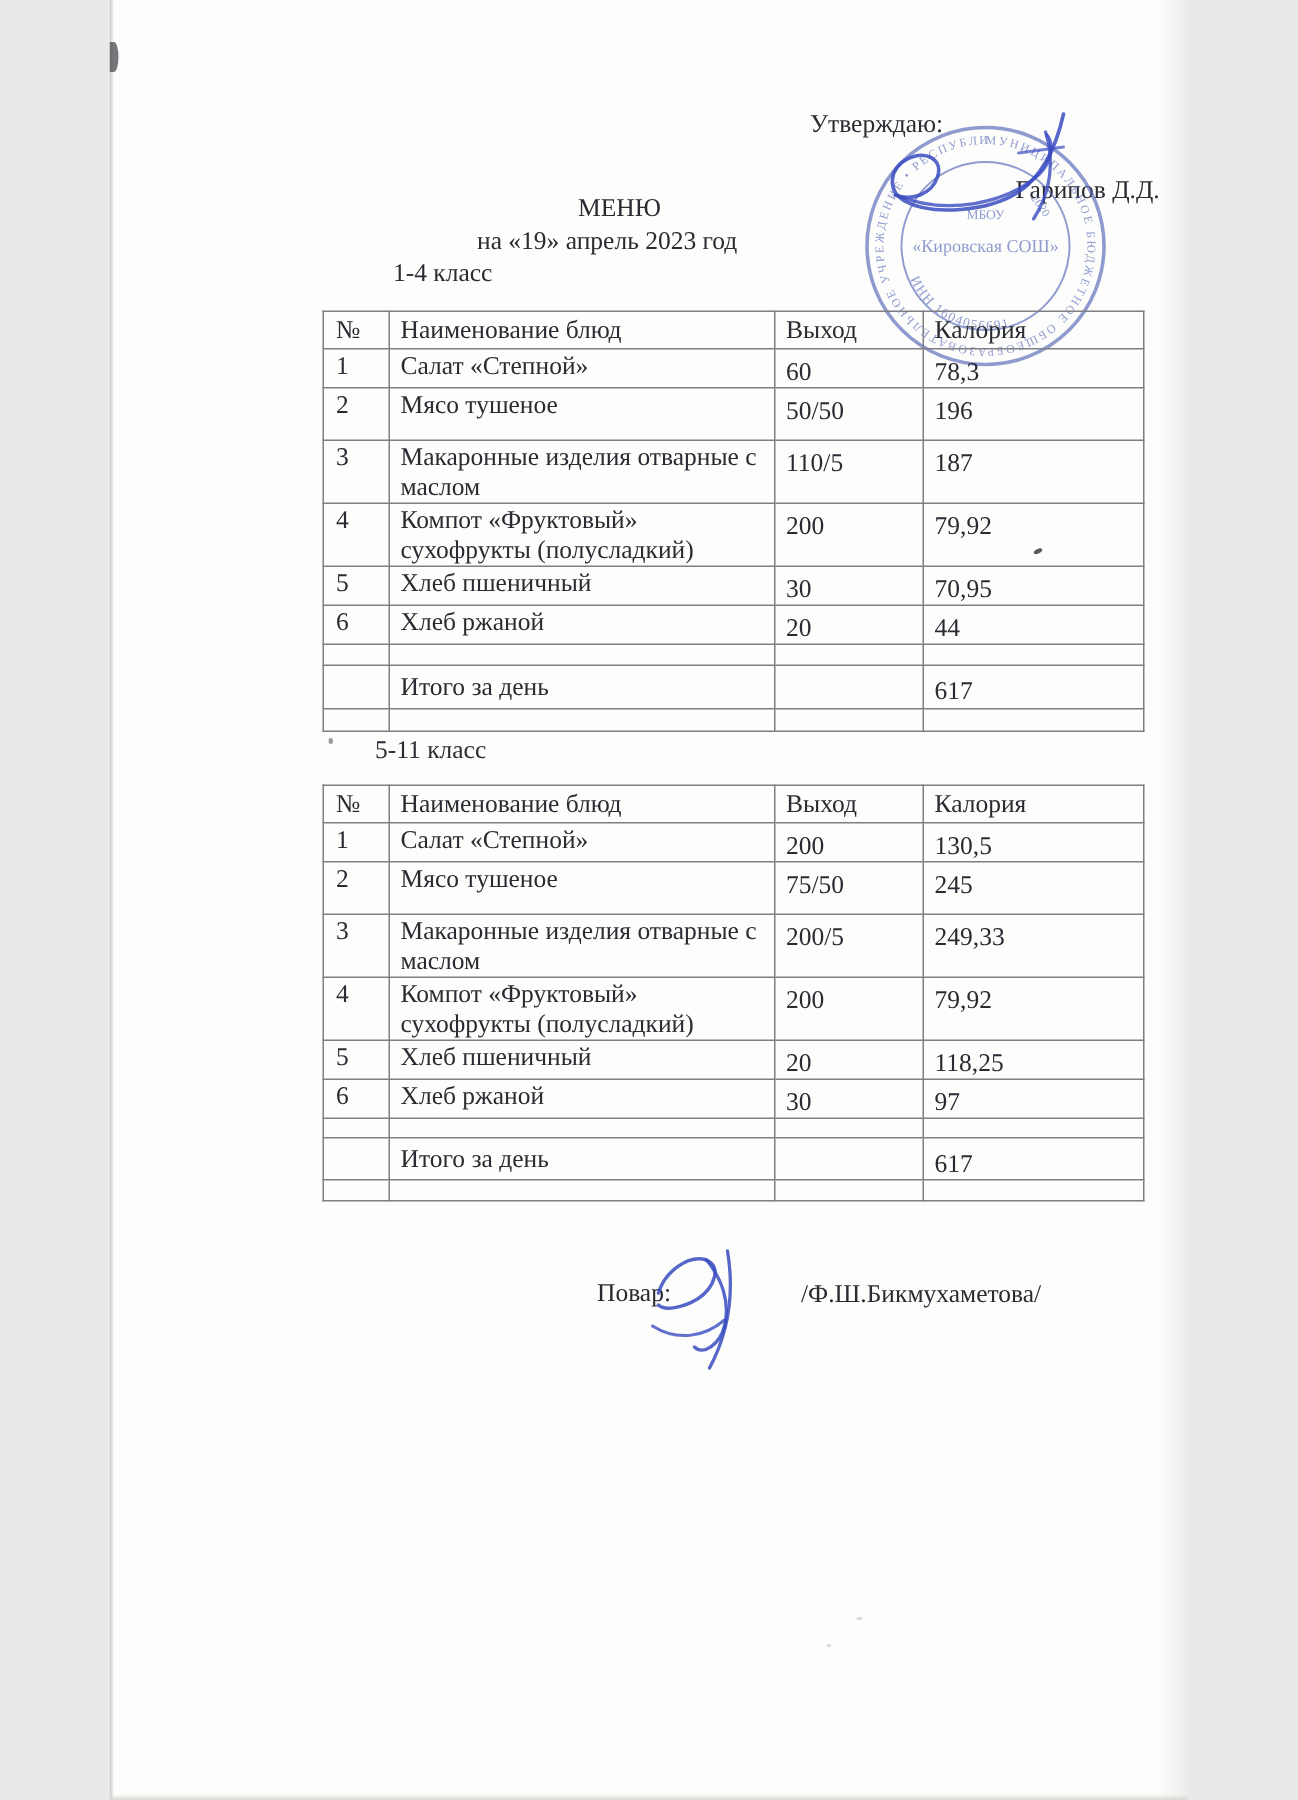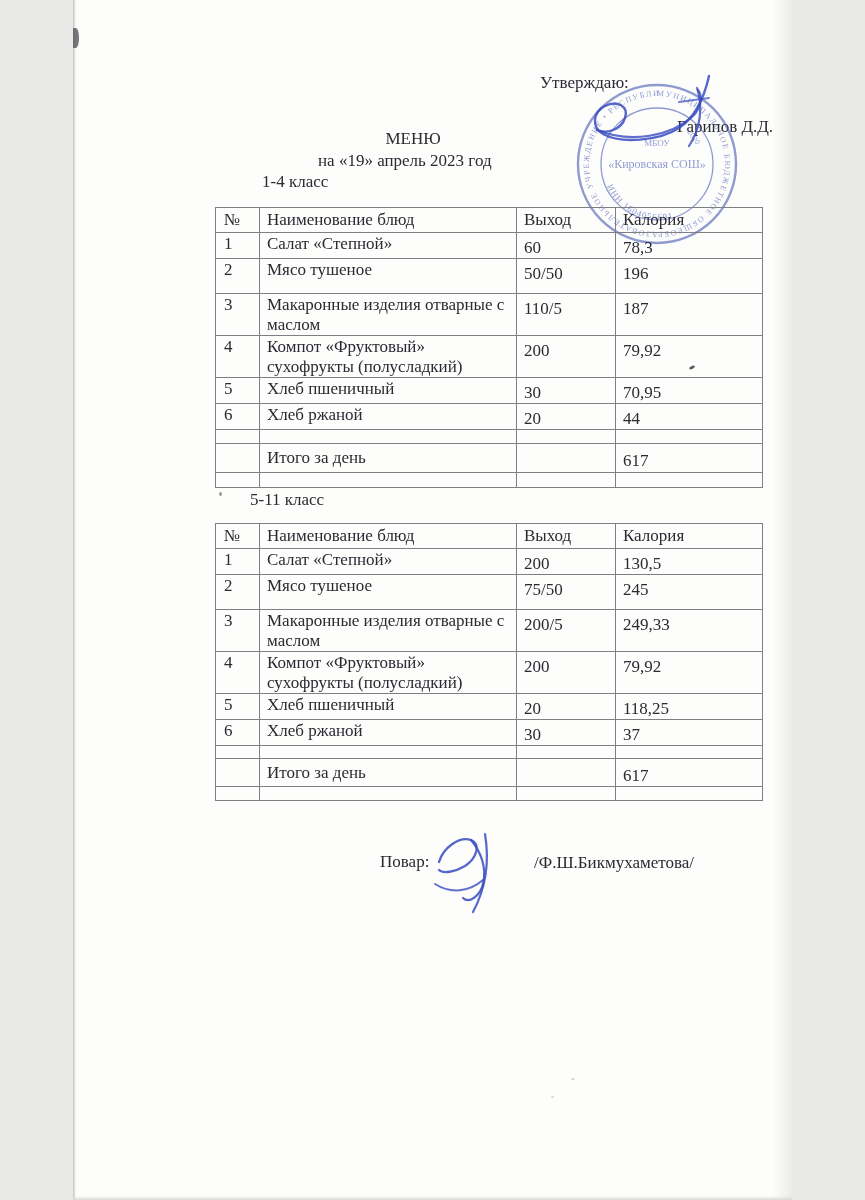--- a/index.html
+++ b/index.html
@@ -207,21 +207,21 @@
         <tr style="height: 23px;">
           <td class="c0">5</td>
           <td class="c1">Хлеб пшеничный</td>
           <td class="c2">20</td>
           <td class="c3">118,25</td>
         </tr>
         <tr style="height: 24px;">
           <td class="c0">6</td>
           <td class="c1">Хлеб ржаной</td>
           <td class="c2">30</td>
-          <td class="c3">37</td>
+          <td class="c3">97</td>
         </tr>
         <tr style="height: 13px;">
           <td class="c0"></td>
           <td class="c1"></td>
           <td class="c2"></td>
           <td class="c3"></td>
         </tr>
         <tr class="total" style="height: 28px;">
           <td class="c0"></td>
           <td class="c1">Итого за день</td>
@@ -230,21 +230,21 @@
         </tr>
         <tr style="height: 14px;">
           <td class="c0"></td>
           <td class="c1"></td>
           <td class="c2"></td>
           <td class="c3"></td>
         </tr>
       </tbody>
   </table>
 
-  <div class="abs t17" style="left:307px;top:851px;">Повар:</div>
+  <div class="abs t17" style="left:325px;top:851px;">Повар:</div>
   <div class="abs t17" style="left:461px;top:852px;text-align:right;">/Ф.Ш.Бикмухаметова/</div>
 
   <div class="sig" style="left:352px;top:824px;">
     <svg width="95" height="95" viewBox="0 0 95 95" fill="none">      
         <path d="M14,38 C18,24 34,12 46,16 C56,20 52,34 40,42 C30,48 18,50 14,46" stroke="#3a4cc0" stroke-width="2.3" stroke-linecap="round" opacity="0.85"></path>
       <path d="M46,16 C56,28 62,44 58,60 C55,72 44,80 38,74" stroke="#3a4cc0" stroke-width="2.2" stroke-linecap="round" opacity="0.85"></path>
       <path d="M60,10 C64,34 62,62 48,88" stroke="#3a4cc0" stroke-width="2.2" stroke-linecap="round" opacity="0.85"></path>
       <path d="M10,60 C26,70 44,68 58,56" stroke="#3a4cc0" stroke-width="2" stroke-linecap="round" opacity="0.8"></path>
     </svg>
   </div>

